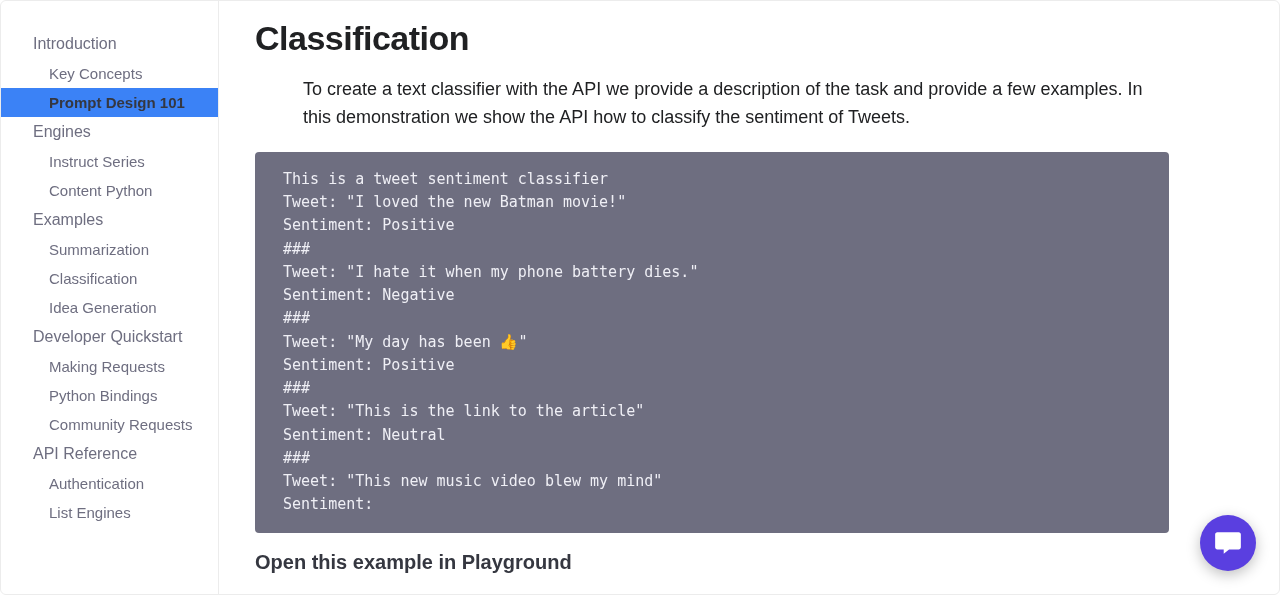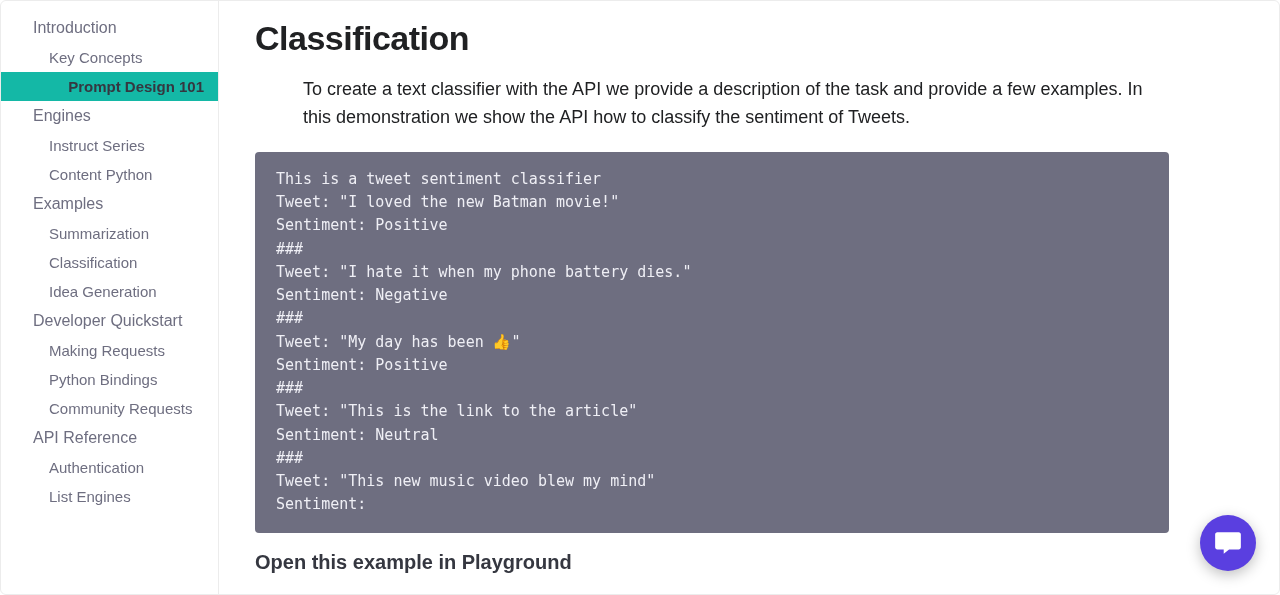--- a/index.html
+++ b/index.html
@@ -16,40 +16,39 @@
       display: flex;
       width: 100%;
       height: 100%;
       border: 1px solid #ececec;
       border-radius: 6px;
     }
     .sidebar {
       width: 218px;
       flex: 0 0 218px;
       border-right: 1px solid #ececec;
-      padding: 12px 0 20px 0;
+      padding: 28px 0 20px 0;
       overflow-y: auto;
     }
     .nav-section-title {
       padding: 6px 14px 6px 32px;
       font-size: 16px;
       color: #6e6e80;
       cursor: pointer;
     }
     .nav-sub-item {
       padding: 6px 14px 6px 48px;
       font-size: 15px;
       color: #6e6e80;
       cursor: pointer;
     }
     .nav-sub-item.active {
-      background: #14b8a6;
+      background: #3b82f6;
       font-weight: 700;
       color: #353740;
-      text-align: right;
     }
     .content {
       flex: 1;
       padding: 18px 110px 20px 36px;
       overflow-y: auto;
     }
     h1.page-title {
       font-size: 34px;
       font-weight: 800;
       color: #202123;
@@ -60,21 +59,21 @@
       font-size: 18px;
       line-height: 1.55;
       color: #202123;
       margin-bottom: 20px;
       margin-left: 48px;
     }
     .code-block {
       background: #6e6e80;
       color: #efeff5;
       border-radius: 4px;
-      padding: 16px 21px;
+      padding: 16px 28px;
       font-family: "SFMono-Regular", Menlo, Consolas, monospace;
       font-size: 15px;
       line-height: 1.55;
       white-space: pre-wrap;
       margin-bottom: 18px;
     }
     .playground-link {
       font-weight: 700;
       font-size: 20px;
       color: #353740;

